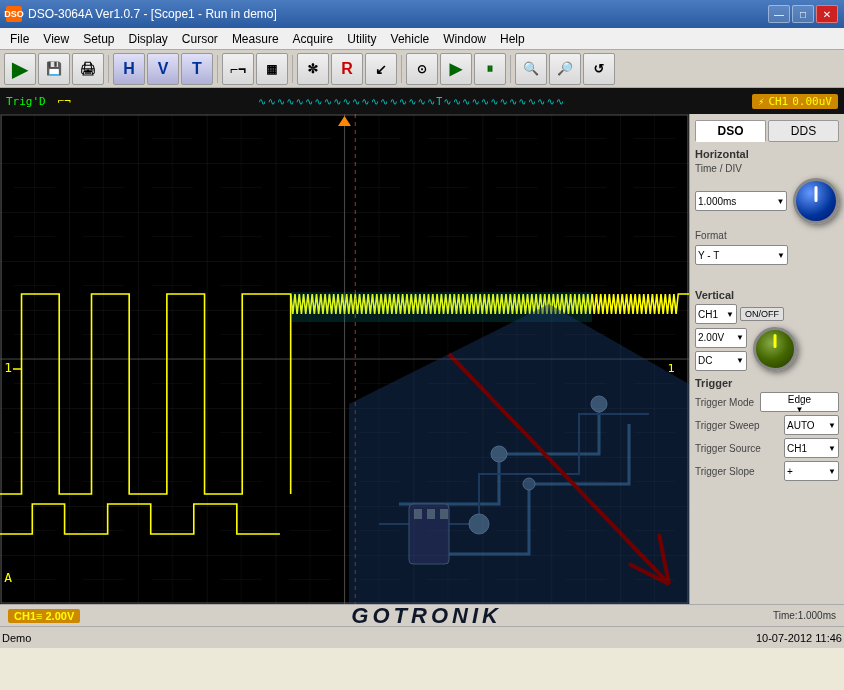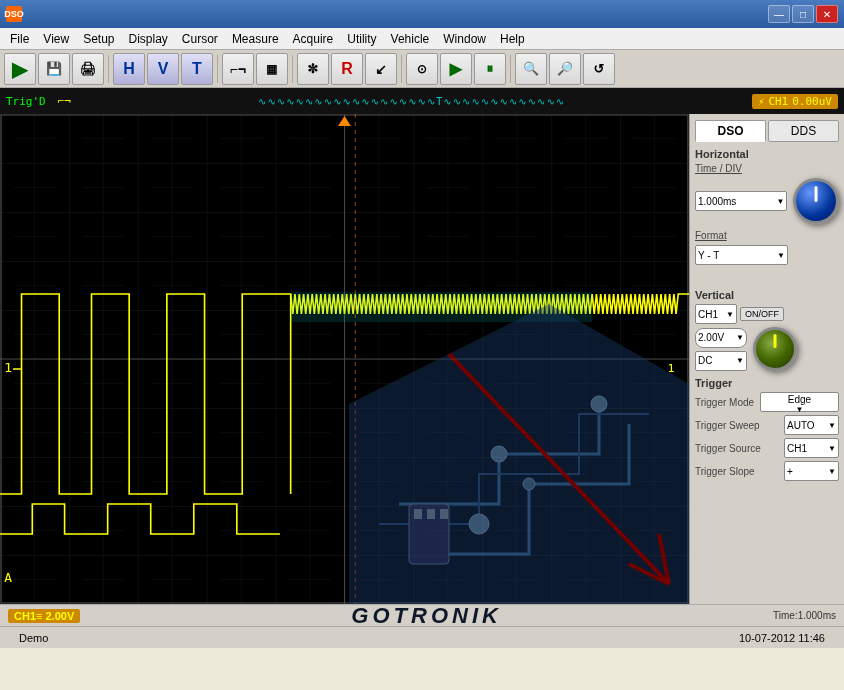--- a/index.html
+++ b/index.html
@@ -96,21 +96,21 @@
     .panel-tab {
       flex: 1; padding: 3px; text-align: center;
       border: 1px solid #999; background: #e8e8e8;
       cursor: pointer; font-size: 12px; border-radius: 2px;
     }
     .panel-tab.active { background: #fff; border-bottom: 1px solid #fff; font-weight: bold; }
 
     .section-title { font-size: 11px; font-weight: bold; color: #333; margin: 6px 0 3px; }
 
     .control-row { display: flex; align-items: center; gap: 4px; margin-bottom: 4px; font-size: 11px; }
-    .control-label { color: #444; font-size: 10px; text-decoration: underline; }
+    .control-label { color: #444; font-size: 10px; }
 
     .dropdown {
       border: 1px solid #888; background: white; padding: 1px 2px;
       font-size: 10px; border-radius: 2px; width: 93px; display: flex;
       align-items: center; justify-content: space-between; cursor: pointer;
       height: 20px;
     }
     .dropdown-arrow { font-size: 8px; }
     .knob {
       width: 52px; height: 52px; border-radius: 50%;
@@ -163,20 +163,21 @@
     .waveform-overlay { position: absolute; top: 0; left: 0; width: 100%; height: 100%; pointer-events: none; }
   </style>
 </head>
 <body>
 
 <div class="title-bar">
   <div class="title-bar-left">
     <div class="title-icon">
       <span>DSO</span>
     </div>
+    <span class="title-text">DSO-3064A Ver1.0.7 - [Scope1 - Run in demo]</span>
   </div>
   <div class="title-buttons">
     <div class="title-btn">—</div>
     <div class="title-btn">□</div>
     <div class="title-btn close">✕</div>
   </div>
 </div>
 
 <div class="menu-bar">
   <div class="menu-item">File</div>
@@ -361,21 +362,21 @@
     <div class="ch-row">
       <div class="dropdown" style="width:42px;">
         <span>CH1</span>
         <span class="dropdown-arrow">▼</span>
       </div>
       <div class="on-off-btn">ON/OFF</div>
     </div>
 
     <div style="display:flex;align-items:center;gap:6px;margin-bottom:4px;">
       <div style="display:flex;flex-direction:column;gap:3px;">
-        <div class="dropdown" style="width:52px;border-radius:8px;">
+        <div class="dropdown" style="width:52px;">
           <span>2.00V</span>
           <span class="dropdown-arrow">▼</span>
         </div>
         <div class="dropdown" style="width:52px;">
           <span>DC</span>
           <span class="dropdown-arrow">▼</span>
         </div>
       </div>
       <div class="knob-small">
         <div class="knob-small-mark"></div>
@@ -422,16 +423,16 @@
 <div class="bottom-bar">
   <div style="display:flex;align-items:center;gap:8px;">
     <div class="ch1-info">CH1≡  2.00V</div>
   </div>
   <div class="gotronik">GOTRONIK</div>
   <div style="display:flex;flex-direction:column;align-items:flex-end;font-size:10px;color:#333;">
     <span>Time:1.000ms</span>
   </div>
 </div>
 
-<div style="background:#d4d0c8;border-top:1px solid #aaa;height:22px;display:flex;align-items:center;padding:0 19px;justify-content:space-between;font-size:11px;">
+<div style="background:#d4d0c8;border-top:1px solid #aaa;height:22px;display:flex;align-items:center;padding:0 2px;justify-content:space-between;font-size:11px;">
   <span>Demo</span>
   <span>10-07-2012  11:46</span>
 </div>
 
 </body></html>

